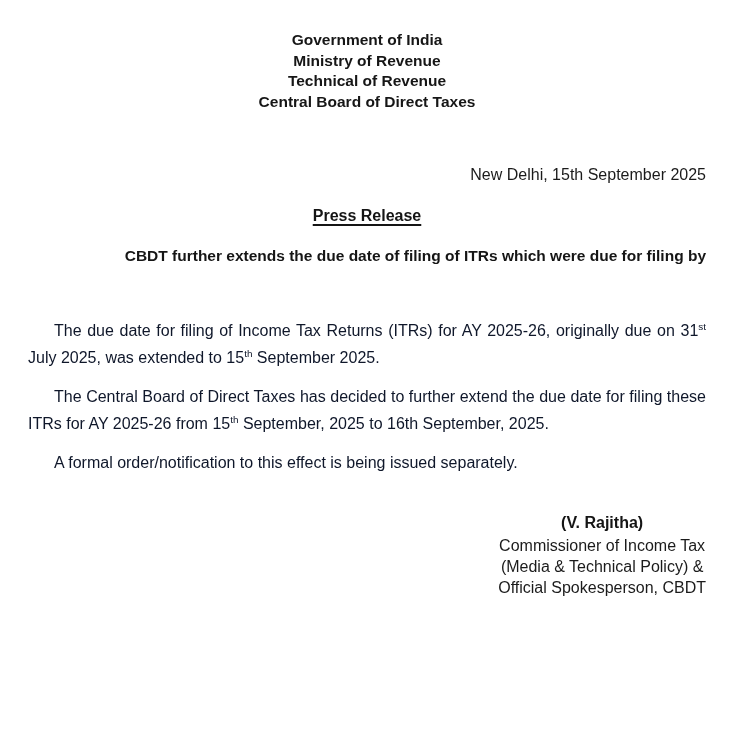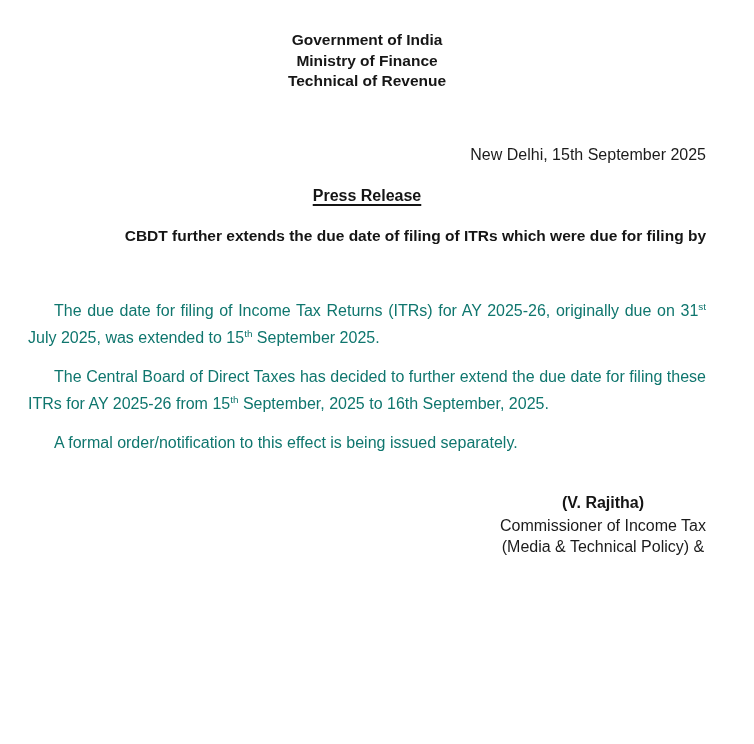--- a/index.html
+++ b/index.html
@@ -57,21 +57,21 @@
   }
   .body-copy {
     margin-top: 50px;
   }
   .body-para {
     margin: 0 0 12px 0;
     font-size: 16px;
     line-height: 27px;
     text-align: justify;
     text-indent: 26px;
-    color: #0f766e;
+    color: #0f172a;
   }
   .body-para:last-child {
     text-align: left;
   }
   .body-para sup {
     font-size: 0.62em;
     line-height: 0;
     vertical-align: super;
   }
   .signature {
@@ -91,22 +91,23 @@
     color: #151515;
   }
 </style>
 </head>
 <body>
 
 <div class="page">
 
   <header class="gov-header">
     <div>Government of India</div>
-    <div>Ministry of Finance</div>
+    <div>Ministry of Revenue</div>
     <div>Technical of Revenue</div>
+    <div>Central Board of Direct Taxes</div>
   </header>
 
   <div class="dateline">New Delhi, 15th September 2025</div>
 
   <div class="pr-label-wrap">
     <span class="pr-label">Press Release</span>
   </div>
 
   <div class="headline">
     <div class="hl-line">CBDT further extends the due date of filing of ITRs which were due for filing by</div>
@@ -116,16 +117,17 @@
     <p class="body-para">The due date for filing of Income Tax Returns (ITRs) for AY 2025-26, originally due on 31<sup>st</sup> July 2025, was extended to 15<sup>th</sup> September 2025.</p>
     <p class="body-para">The Central Board of Direct Taxes has decided to further extend the due date for filing these ITRs for AY 2025-26 from 15<sup>th</sup> September, 2025 to 16th September, 2025.</p>
     <p class="body-para">A formal order/notification to this effect is being issued separately.</p>
   </div>
 
   <div class="signature">
     <div class="sig-inner">
       <div class="sig-name">(V. Rajitha)</div>
       <div>Commissioner of Income Tax</div>
       <div>(Media &amp; Technical Policy) &amp;</div>
+      <div>Official Spokesperson, CBDT</div>
     </div>
   </div>
 
 </div>
 
 </body></html>

